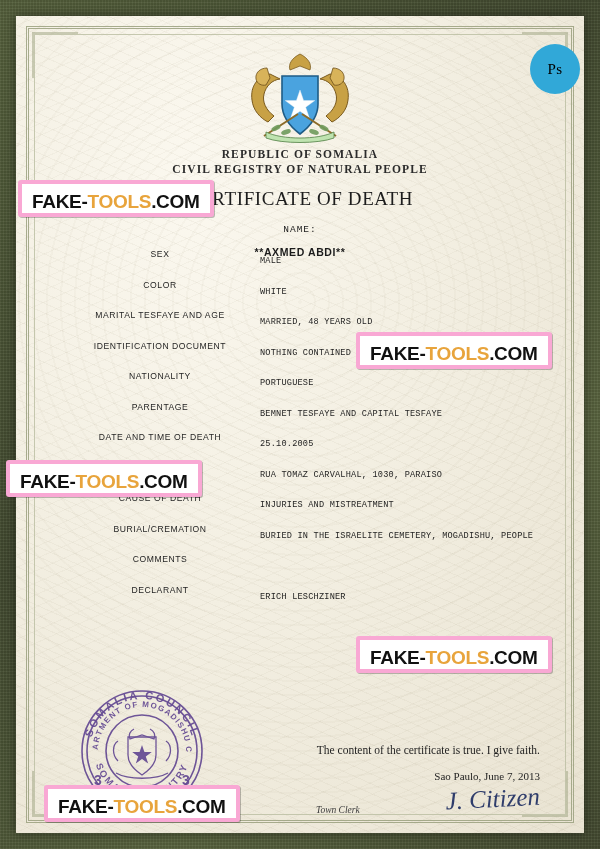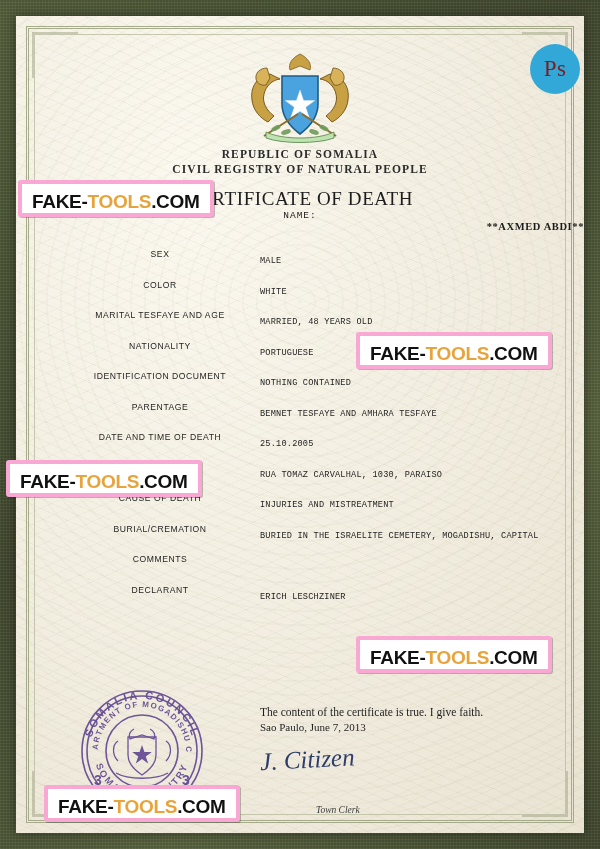--- a/index.html
+++ b/index.html
@@ -107,34 +107,33 @@
   }
   .rep-line2 { margin-top: 3px; }
   .doc-title {
     margin-top: 13px;
     font-family: "Liberation Serif", serif;
     font-size: 19px;
     letter-spacing: 0.6px;
     color: #1d1d1d;
   }
   .name-label {
-    margin-top: 0;
+    margin-top: 14px;
     font-family: "Liberation Mono", monospace;
     font-size: 9.5px;
     letter-spacing: 1px;
     color: #222;
   }
   .name-value {
-    margin-top: 0;
-    font-family: Liberation Serif, serif;
+    margin-top: 11px;
+    font-family: Liberation Sans, sans-serif;
     font-size: 10.5px;
     font-weight: 700;
     letter-spacing: .6px;
     color: #1b1b1b;
-    text-align: right;
   }
 
   
   .fields {
     position: absolute;
     top: 232px;
     left: 44px;
     right: 34px;
     text-align: center;
   }
@@ -158,31 +157,31 @@
     letter-spacing: .2px;
     color: #1e1e1e;
     white-space: nowrap;
     margin-top: 8px;
   }
 
   
   .footer {
     position: absolute;
     right: 44px;
-    top: 690px;
+    top: 728px;
     width: 280px;
-    text-align: left;
+    text-align: right;
   }
   .truth {
     font-family: "Liberation Serif", serif;
     font-size: 11.5px;
     color: #1f1f1f;
   }
   .place-date {
-    margin-top: 3px;
+    margin-top: 14px;
     font-family: "Liberation Serif", serif;
     font-size: 11px;
     color: #1f1f1f;
   }
   .signature {
     margin-top: 8px;
     font-family: "Liberation Serif", serif;
     font-style: italic;
     font-size: 25px;
     color: #2f3d6b;
@@ -236,23 +235,23 @@
 
   
   .ps-badge {
     position: absolute;
     right: 20px;
     top: 44px;
     width: 50px;
     height: 50px;
     border-radius: 50%;
     background: #31a8d8;
-    color: #7f1d1d;
-    font-family: "Liberation Serif", serif;
-    font-size: 23px;
+    color: #000000;
+    font-family: "Liberation Serif", serif;
+    font-size: 15px;
     display: flex;
     align-items: center;
     justify-content: center;
     letter-spacing: 0.5px;
   }
 </style>
 </head>
 <body>
 
 <div class="page">
@@ -315,46 +314,46 @@
         </div>
         <div class="row">
           <div class="flabel">COLOR</div>
           <div class="fvalue">WHITE</div>
         </div>
         <div class="row">
           <div class="flabel">MARITAL TESFAYE AND AGE</div>
           <div class="fvalue">MARRIED, 48 YEARS OLD</div>
         </div>
         <div class="row">
+          <div class="flabel">IDENTIFICATION DOCUMENT</div>
+          <div class="fvalue">NOTHING CONTAINED</div>
+        </div>
+        <div class="row">
           <div class="flabel">NATIONALITY</div>
           <div class="fvalue">PORTUGUESE</div>
         </div>
         <div class="row">
-          <div class="flabel">IDENTIFICATION DOCUMENT</div>
-          <div class="fvalue">NOTHING CONTAINED</div>
-        </div>
-        <div class="row">
           <div class="flabel">PARENTAGE</div>
-          <div class="fvalue">BEMNET TESFAYE AND AMHARA TESFAYE</div>
+          <div class="fvalue">BEMNET TESFAYE AND CAPITAL TESFAYE</div>
         </div>
         <div class="row">
           <div class="flabel">DATE AND TIME OF DEATH</div>
           <div class="fvalue">25.10.2005</div>
         </div>
         <div class="row">
           <div class="flabel">ADDRESS</div>
           <div class="fvalue">RUA TOMAZ CARVALHAL, 1030, PARAISO</div>
         </div>
         <div class="row">
           <div class="flabel">CAUSE OF DEATH</div>
           <div class="fvalue">INJURIES AND MISTREATMENT</div>
         </div>
         <div class="row">
           <div class="flabel">BURIAL/CREMATION</div>
-          <div class="fvalue">BURIED IN THE ISRAELITE CEMETERY, MOGADISHU, CAPITAL</div>
+          <div class="fvalue">BURIED IN THE ISRAELITE CEMETERY, MOGADISHU, PEOPLE</div>
         </div>
         <div class="row">
           <div class="flabel">COMMENTS</div>
           <div class="fvalue"></div>
         </div>
         <div class="row">
           <div class="flabel">DECLARANT</div>
           <div class="fvalue">ERICH LESCHZINER</div>
         </div>
       </div>

